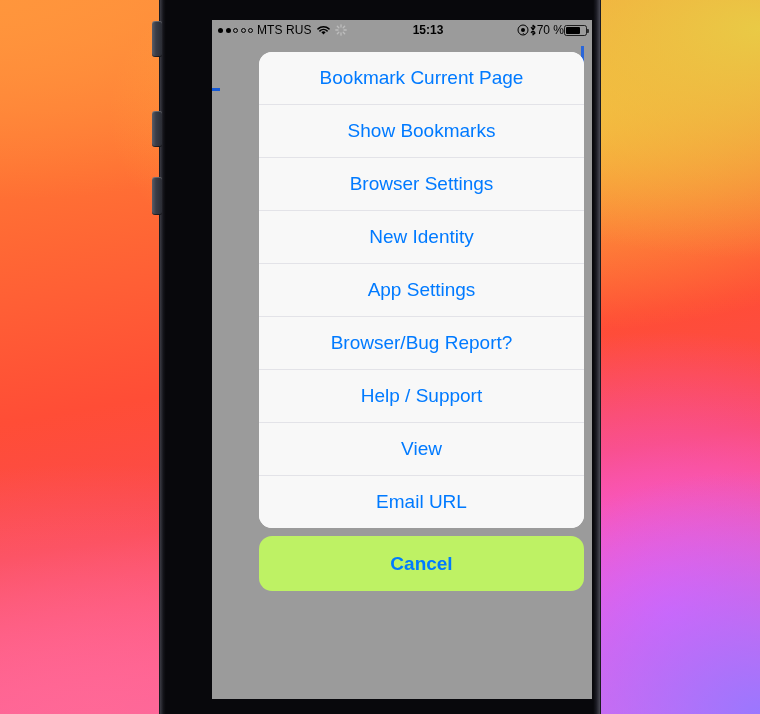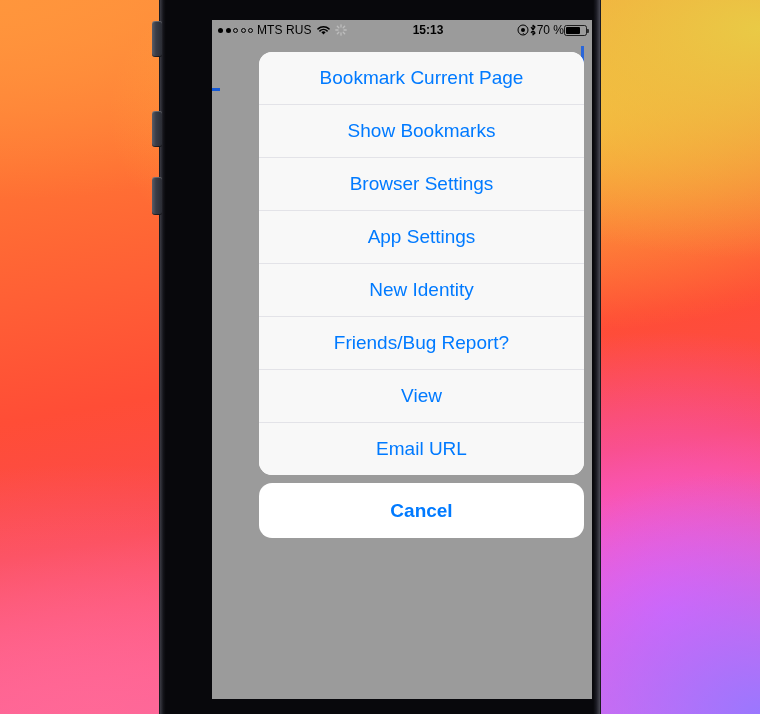--- a/index.html
+++ b/index.html
@@ -175,21 +175,21 @@
     border-top: 1px solid #e3e3e8;
   }
   #cancel-button {
     margin-top: 8px;
     height: 55px;
     line-height: 55px;
     text-align: center;
     font-size: 19px;
     font-weight: bold;
     color: #007aff;
-    background: #ffffff;
+    background: #bef264;
     border-radius: 13px;
   }
 </style>
 </head>
 <body>
 
 <div id="backdrop"></div>
 
 <div id="phone">
 
@@ -252,23 +252,24 @@
     </div>
 
     <div id="progress-left"></div>
     <div id="progress-right"></div>
 
     <div id="action-sheet">
       <div id="sheet-list">
         <div class="sheet-item">Bookmark Current Page</div>
         <div class="sheet-item">Show Bookmarks</div>
         <div class="sheet-item">Browser Settings</div>
+        <div class="sheet-item">New Identity</div>
         <div class="sheet-item">App Settings</div>
-        <div class="sheet-item">New Identity</div>
-        <div class="sheet-item">Friends/Bug Report?</div>
+        <div class="sheet-item">Browser/Bug Report?</div>
+        <div class="sheet-item">Help / Support</div>
         <div class="sheet-item">View</div>
         <div class="sheet-item">Email URL</div>
       </div>
       <div id="cancel-button">Cancel</div>
     </div>
 
   </div>
 </div>
 
 </body></html>

